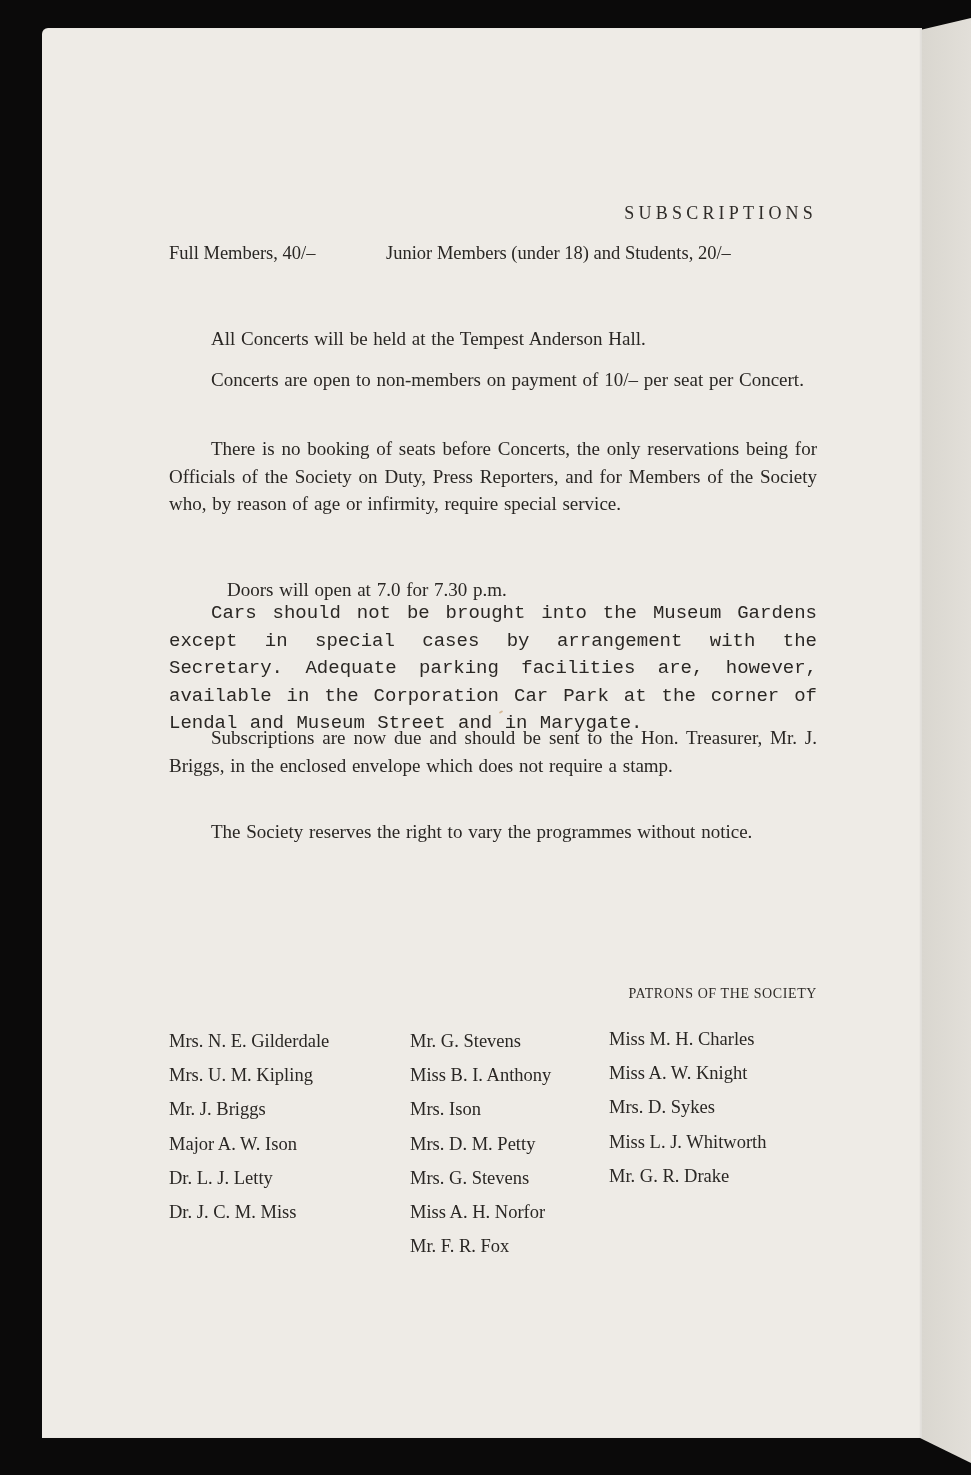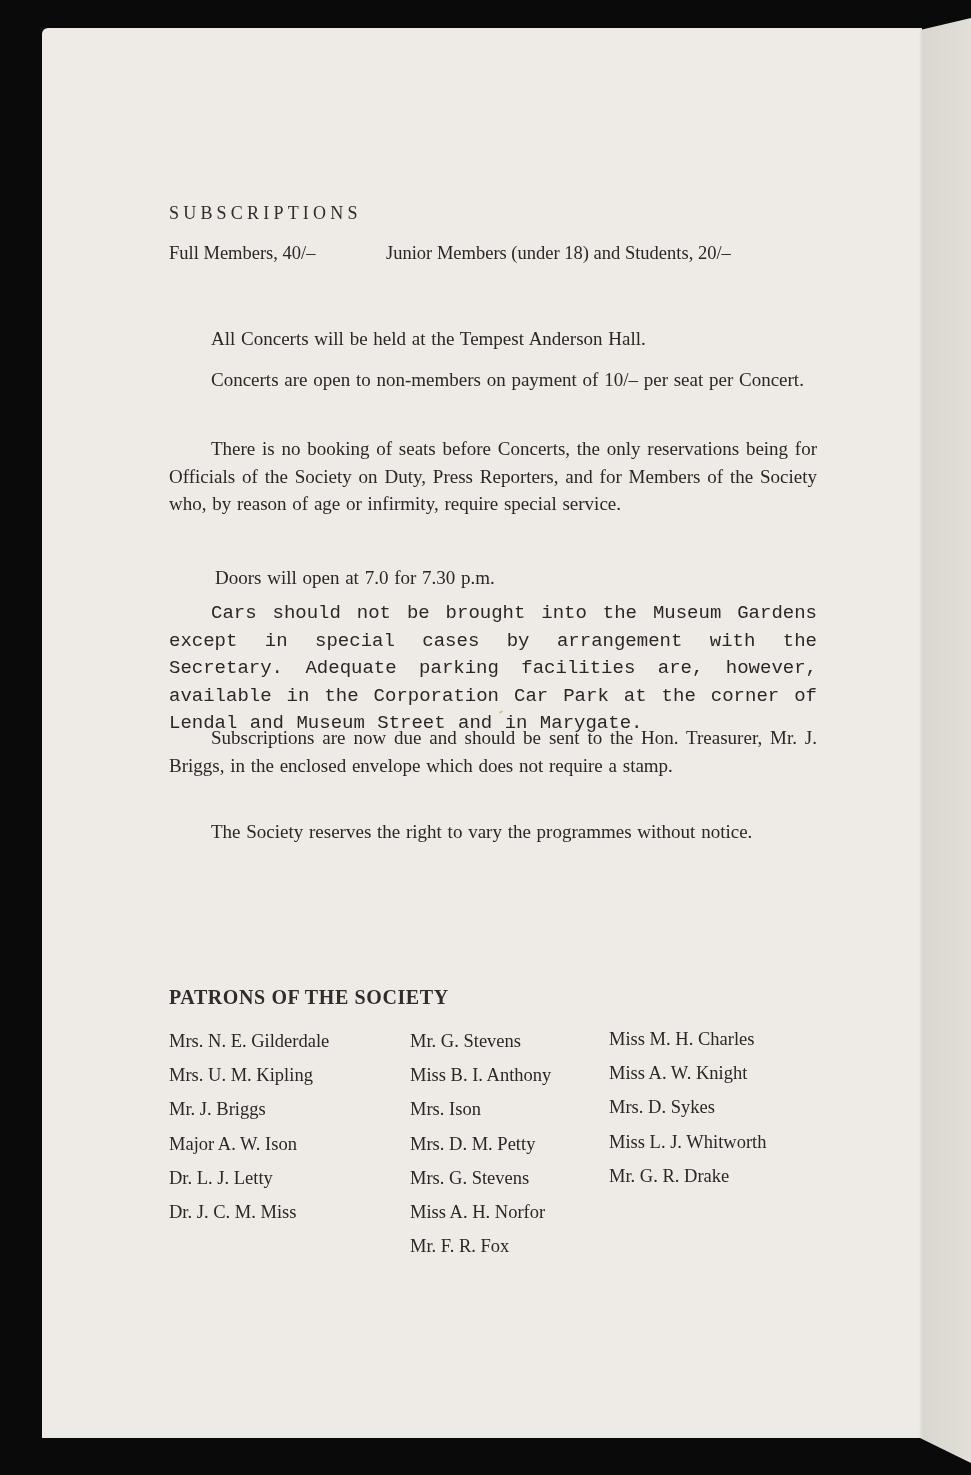--- a/index.html
+++ b/index.html
@@ -46,21 +46,21 @@
       left: 127px;  
       top: 0;
       width: 648px;
       color: #2a2724;
       font-family: "Liberation Serif", "DejaVu Serif", serif;
     }
     .heading {
       position: absolute;
       left: 0;
       width: 648px;
-      text-align: left;
+      text-align: right;
       font-size: 18px;
       color: #2f2c29;
     }
     .subs-heading {
       top: 175px;
       letter-spacing: 4.2px;
     }
     .rates {
       position: absolute;
       top: 215px;
@@ -85,23 +85,22 @@
     .p1 { top: 297px; }
     .p2 { top: 338px; text-align-last: left; }
     .p3 { top: 407px; }
     .p4 { top: 532px; }
     .p5 { top: 572px; }
     .p6 { top: 696px; }
     .p7 { top: 790px; }
 
     .patrons-heading {
       top: 958px;
-      font-size: 20px;
+      font-size: 14px;
       letter-spacing: 0.6px;
-      font-weight: bold;
     }
     .patrons-grid {
       position: absolute;
       top: 1000px;
       left: 0;
       width: 660px;
       font-size: 18.5px;
     }
     .patron-col {
       position: absolute;
@@ -141,21 +140,21 @@
     <div class="heading subs-heading">SUBSCRIPTIONS</div>
 
     <div class="rates">
       <span class="full">Full Members, 40/–</span>
       <span class="junior">Junior Members (under 18) and Students, 20/–</span>
     </div>
 
     <p class="para p1" style="margin:0;">All Concerts will be held at the Tempest Anderson Hall.</p>
     <p class="para p2" style="margin:0;">Concerts are open to non-members on payment of 10/– per seat per Concert.</p>
     <p class="para p3" style="margin:0;">There is no booking of seats before Concerts, the only reservations being for Officials of the Society on Duty, Press Reporters, and for Members of the Society who, by reason of age or infirmity, require special service.</p>
-    <p class="para p4" style="margin:4px;">Doors will open at 7.0 for 7.30 p.m.</p>
+    <p class="para p4" style="margin:16px;">Doors will open at 7.0 for 7.30 p.m.</p>
     <p class="para p5" style="margin:0;font-family:Liberation Mono, monospace;">Cars should not be brought into the Museum Gardens except in special cases by arrangement with the Secretary. Adequate parking facilities are, however, available in the Corporation Car Park at the corner of Lendal and Museum Street and in Marygate.</p>
     <p class="para p6" style="margin:0;">Subscriptions are now due and should be sent to the Hon. Treasurer, Mr. J. Briggs, in the enclosed envelope which does not require a stamp.</p>
     <p class="para p7" style="margin:0;">The Society reserves the right to vary the programmes without notice.</p>
 
     <div class="heading patrons-heading">PATRONS OF THE SOCIETY</div>
 
     <div class="patrons-grid">
       <div class="patron-col col-0">
         <div class="patron">Mrs. N. E. Gilderdale</div>
         <div class="patron">Mrs. U. M. Kipling</div>

